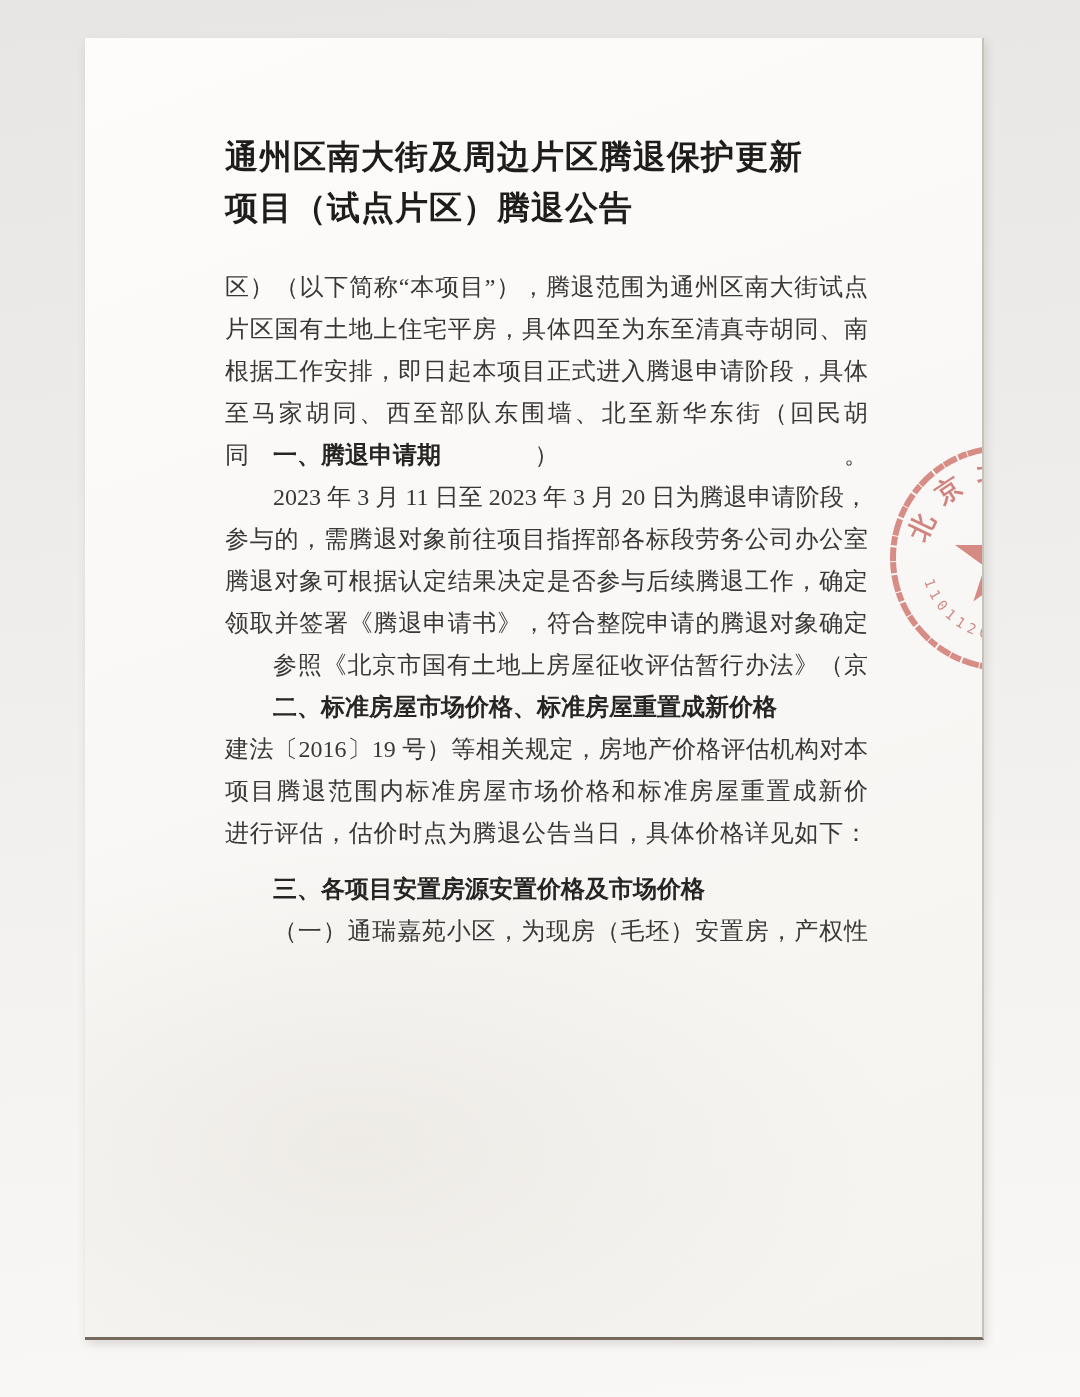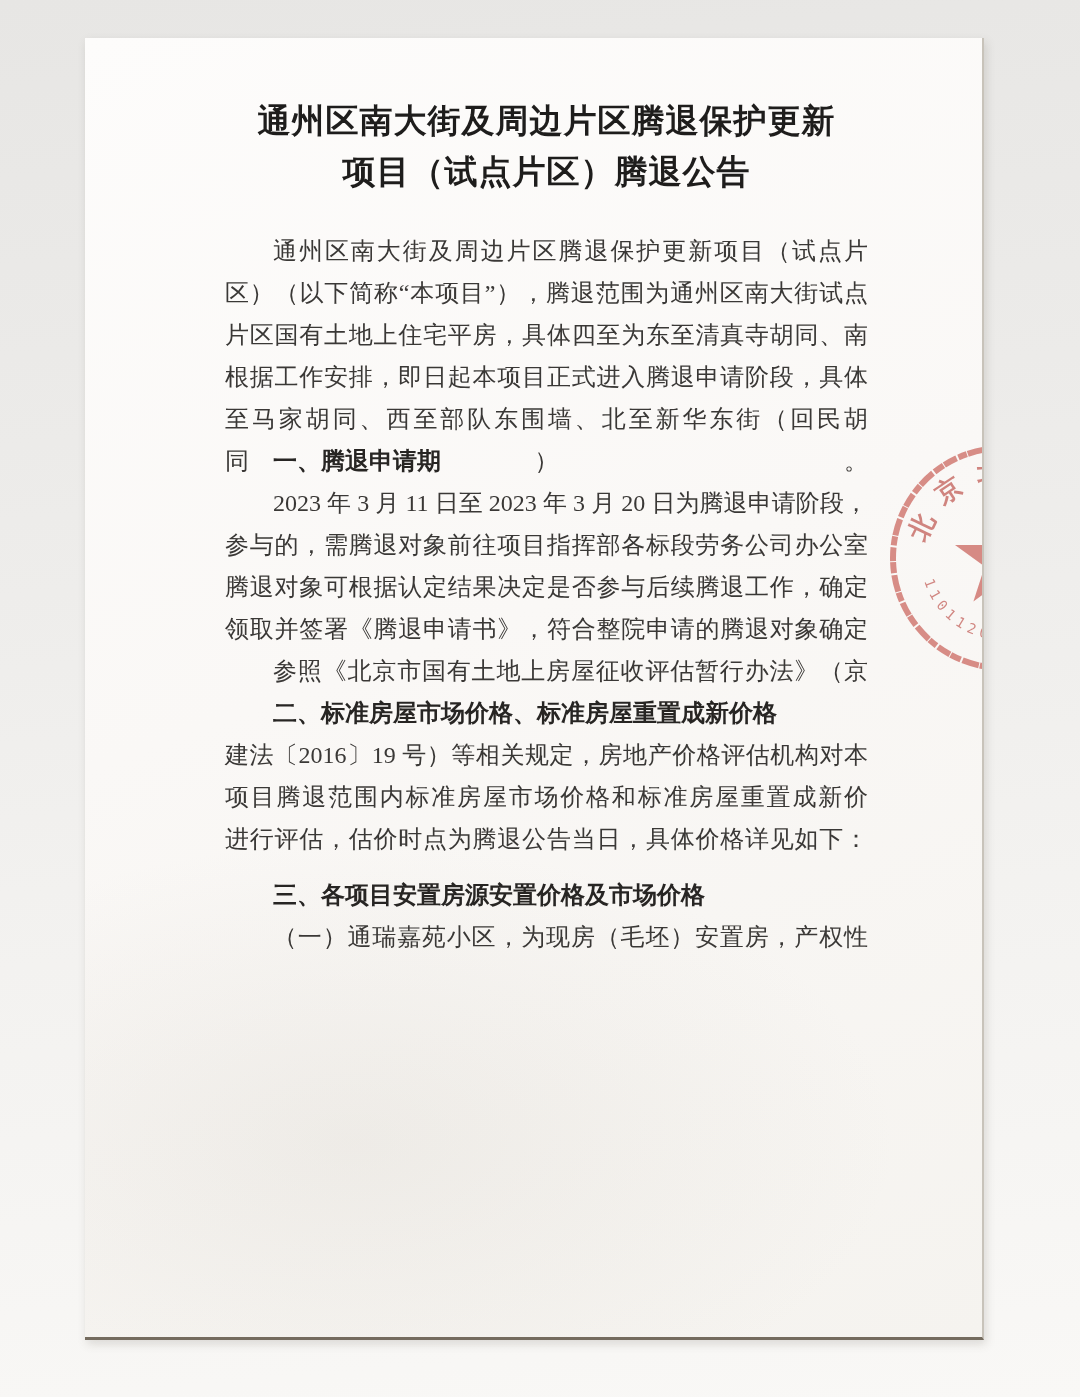--- a/index.html
+++ b/index.html
@@ -24,22 +24,21 @@
     border-bottom: 3px solid #746b5e;
     box-shadow: 2px 4px 9px rgba(90,84,72,0.18);
     overflow: hidden;
   }
   .content {
     position: absolute;
     left: 140px; top: 0;
     width: 643px;
   }
   .doc-title {
-    margin-top: 58px;
-    text-align: center;
+    margin-top: 94px;
     font-size: 33px;
     font-weight: 700;
     line-height: 51px;
     color: #1e1d1c;
     letter-spacing: 1px;
   }
   .body-text { margin-top: 32px; }
   .line {
     height: 42px;
     line-height: 42px;
@@ -65,21 +64,20 @@
 <div class="photo">
   <div class="paper">
 
     <div class="content">
       <div class="doc-title">
         <div>通州区南大街及周边片区腾退保护更新</div>
         <div>项目（试点片区）腾退公告</div>
       </div>
 
       <div class="body-text">
-        <div class="line indent fill">通州区南大街及周边片区腾退保护更新项目（试点片</div>
         <div class="line fill">区）（以下简称“本项目”），腾退范围为通州区南大街试点</div>
         <div class="line fill">片区国有土地上住宅平房，具体四至为东至清真寺胡同、南</div>
         <div class="line fill">根据工作安排，即日起本项目正式进入腾退申请阶段，具体</div>
         <div class="line fill">至马家胡同、西至部队东围墙、北至新华东街（回民胡同）。</div>
         <div class="line indent bold">一、腾退申请期</div>
         <div class="line indent fill">2023 年 3 月 11 日至 2023 年 3 月 20 日为腾退申请阶段，</div>
         <div class="line fill">参与的，需腾退对象前往项目指挥部各标段劳务公司办公室</div>
         <div class="line fill">腾退对象可根据认定结果决定是否参与后续腾退工作，确定</div>
         <div class="line fill">领取并签署《腾退申请书》，符合整院申请的腾退对象确定</div>
         <div class="line indent fill">参照《北京市国有土地上房屋征收评估暂行办法》（京</div>

